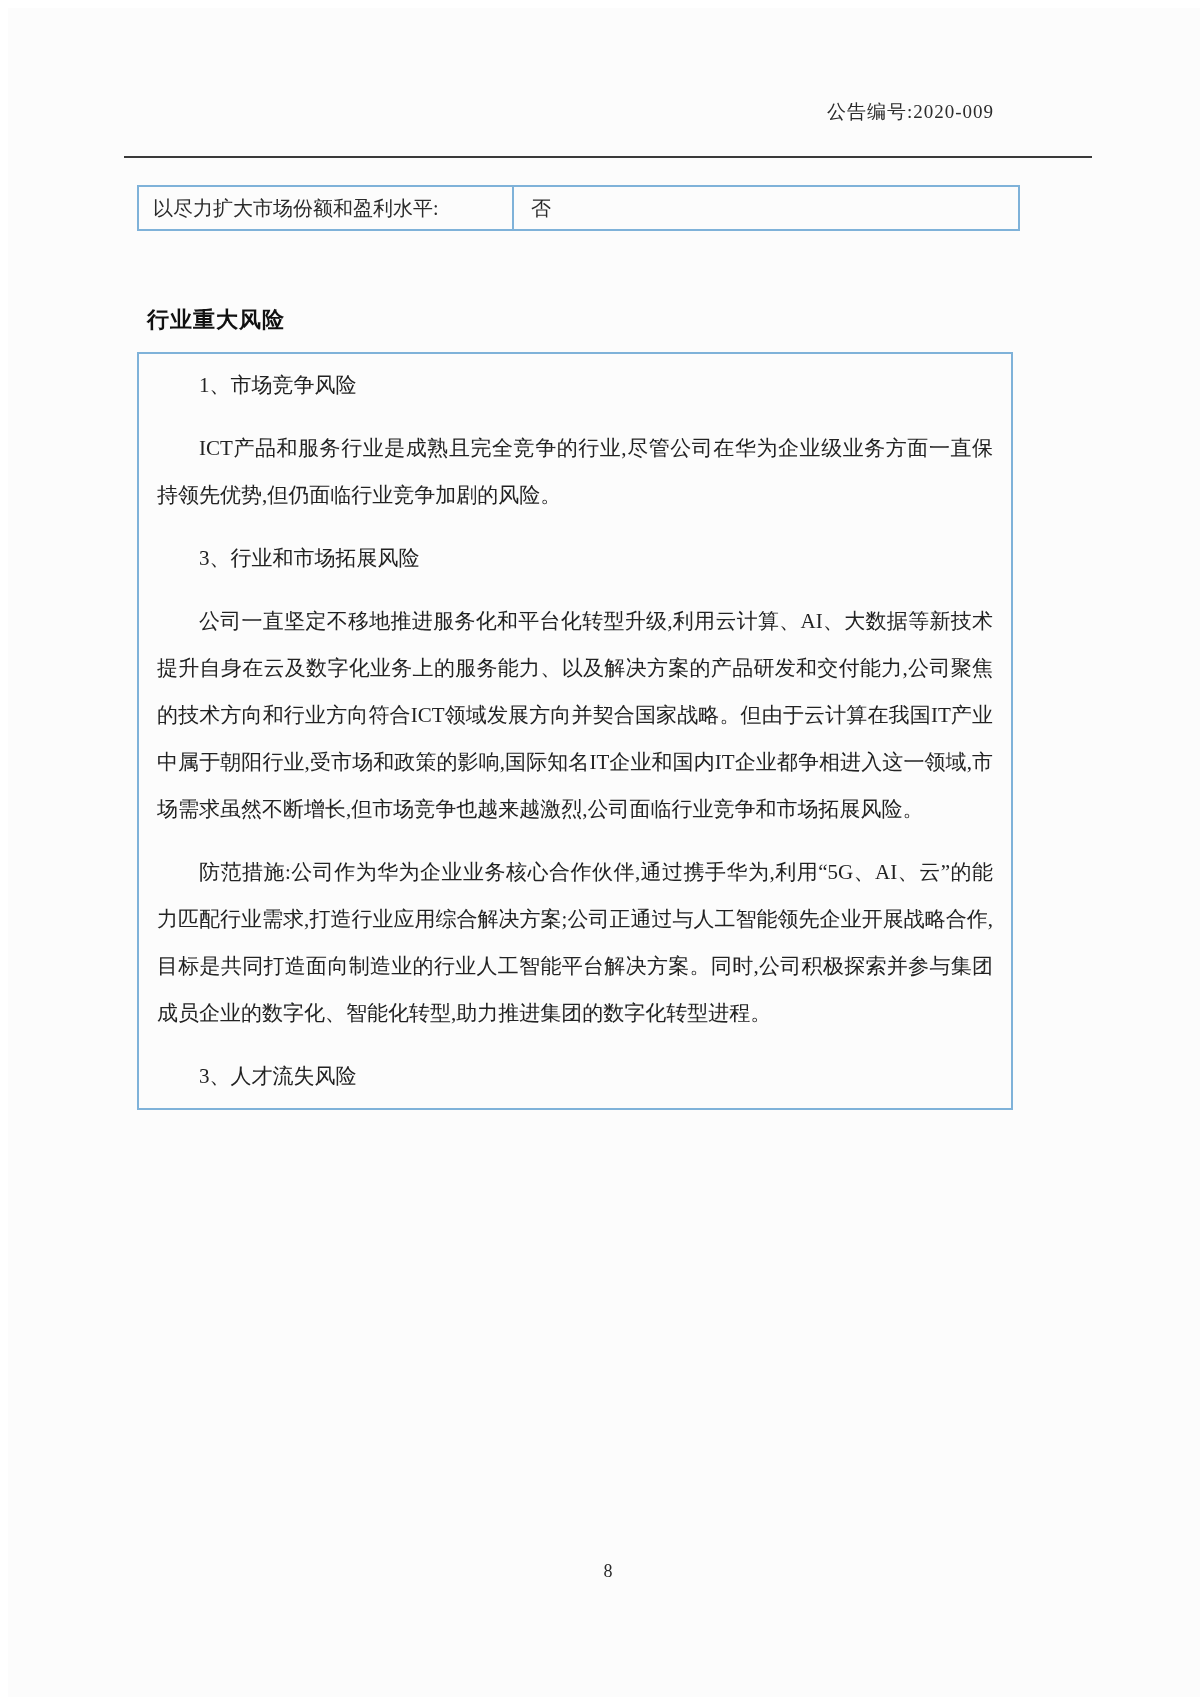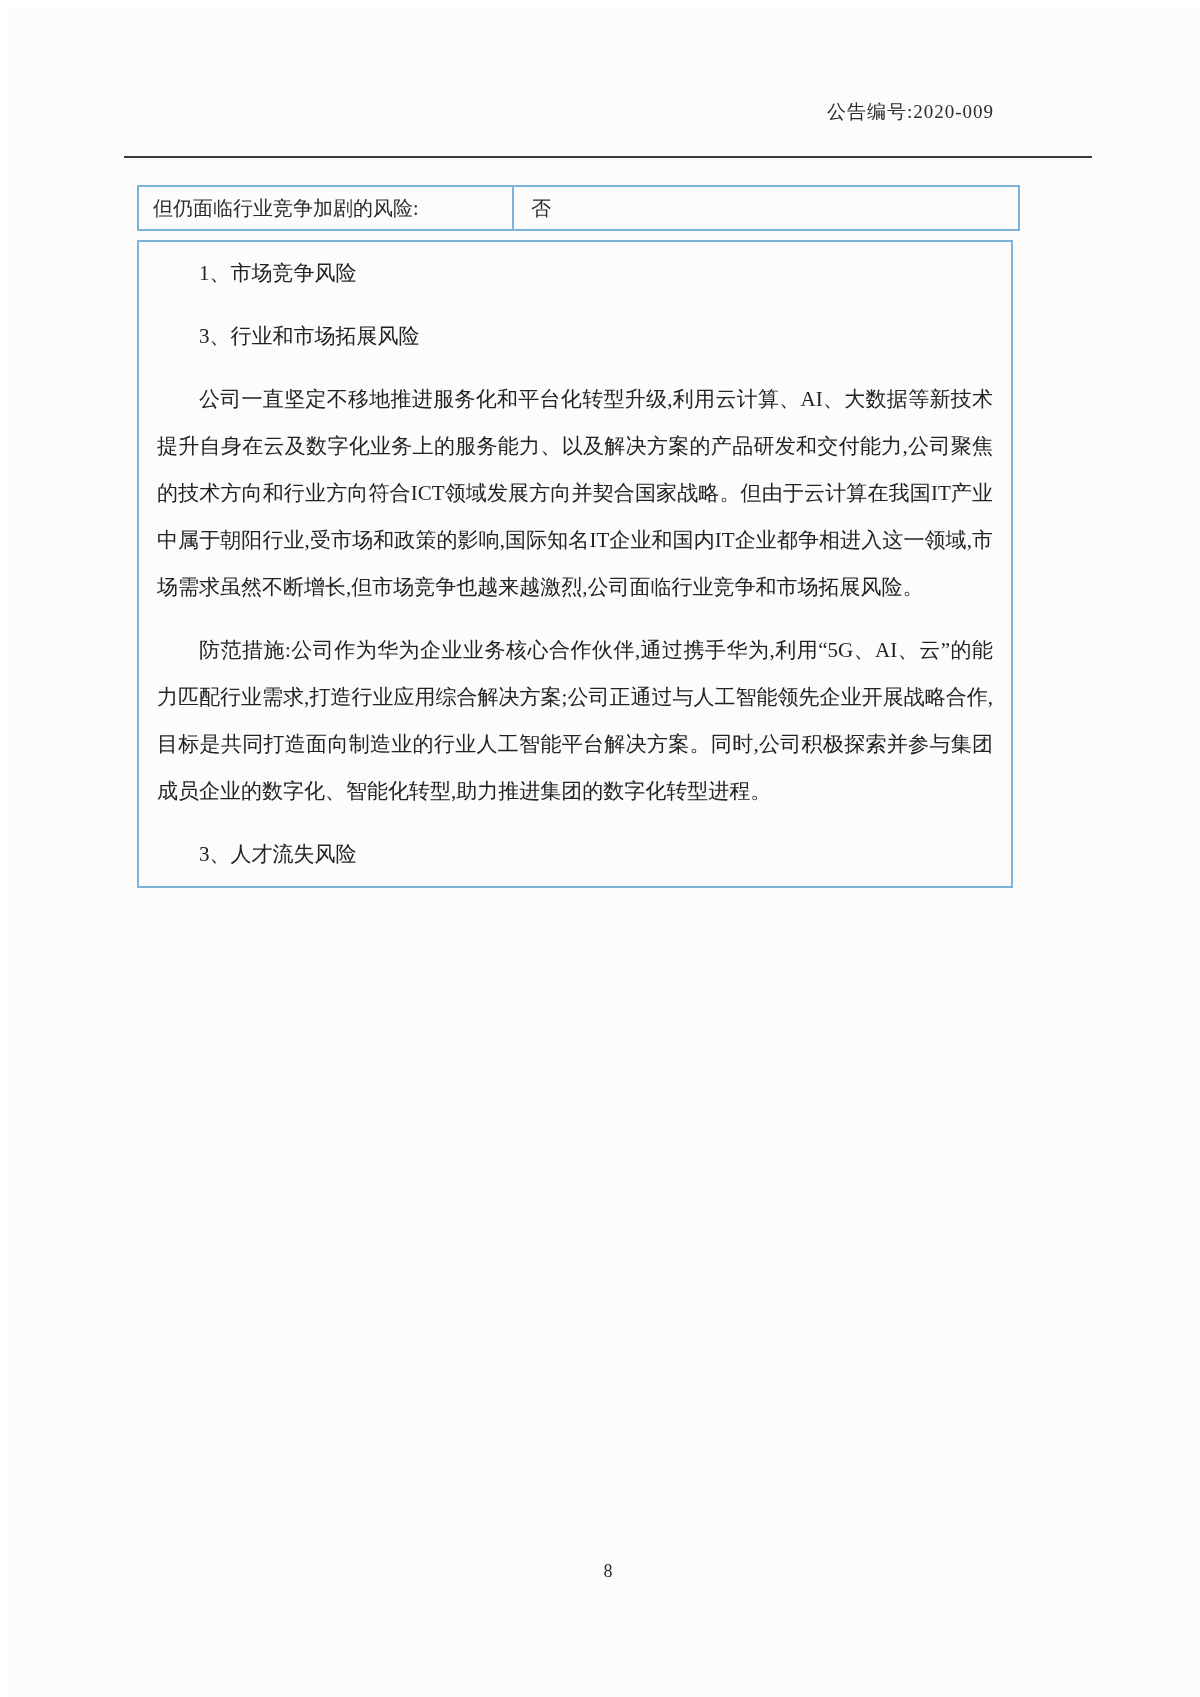--- a/index.html
+++ b/index.html
@@ -90,29 +90,31 @@
 <div class="page">
 
   <div class="doc-header">
     <span>公告编号:2020-009</span>
   </div>
   <div class="header-rule"></div>
 
   <table class="risk-table">
     <tbody>
     <tr class="row-short">
-      <td class="col-label cell-label">但仍面临行业竞争加剧的风险:</td>
+      <td class="col-label cell-label">以尽力扩大市场份额和盈利水平:</td>
       <td class="cell-value">否</td>
     </tr>
   </tbody>
     </table>
 
+  <div class="section-title">行业重大风险</div>
 
   <div class="risk-box">
       <p>1、市场竞争风险</p>
+      <p>ICT产品和服务行业是成熟且完全竞争的行业,尽管公司在华为企业级业务方面一直保持领先优势,但仍面临行业竞争加剧的风险。</p>
       <p>3、行业和市场拓展风险</p>
       <p>公司一直坚定不移地推进服务化和平台化转型升级,利用云计算、AI、大数据等新技术提升自身在云及数字化业务上的服务能力、以及解决方案的产品研发和交付能力,公司聚焦的技术方向和行业方向符合ICT领域发展方向并契合国家战略。但由于云计算在我国IT产业中属于朝阳行业,受市场和政策的影响,国际知名IT企业和国内IT企业都争相进入这一领域,市场需求虽然不断增长,但市场竞争也越来越激烈,公司面临行业竞争和市场拓展风险。</p>
       <p>防范措施:公司作为华为企业业务核心合作伙伴,通过携手华为,利用“5G、AI、云”的能力匹配行业需求,打造行业应用综合解决方案;公司正通过与人工智能领先企业开展战略合作,目标是共同打造面向制造业的行业人工智能平台解决方案。同时,公司积极探索并参与集团成员企业的数字化、智能化转型,助力推进集团的数字化转型进程。</p>
       <p>3、人才流失风险</p>
     </div>
 
   <div class="page-footer">
     <span>8</span>
   </div>
 

